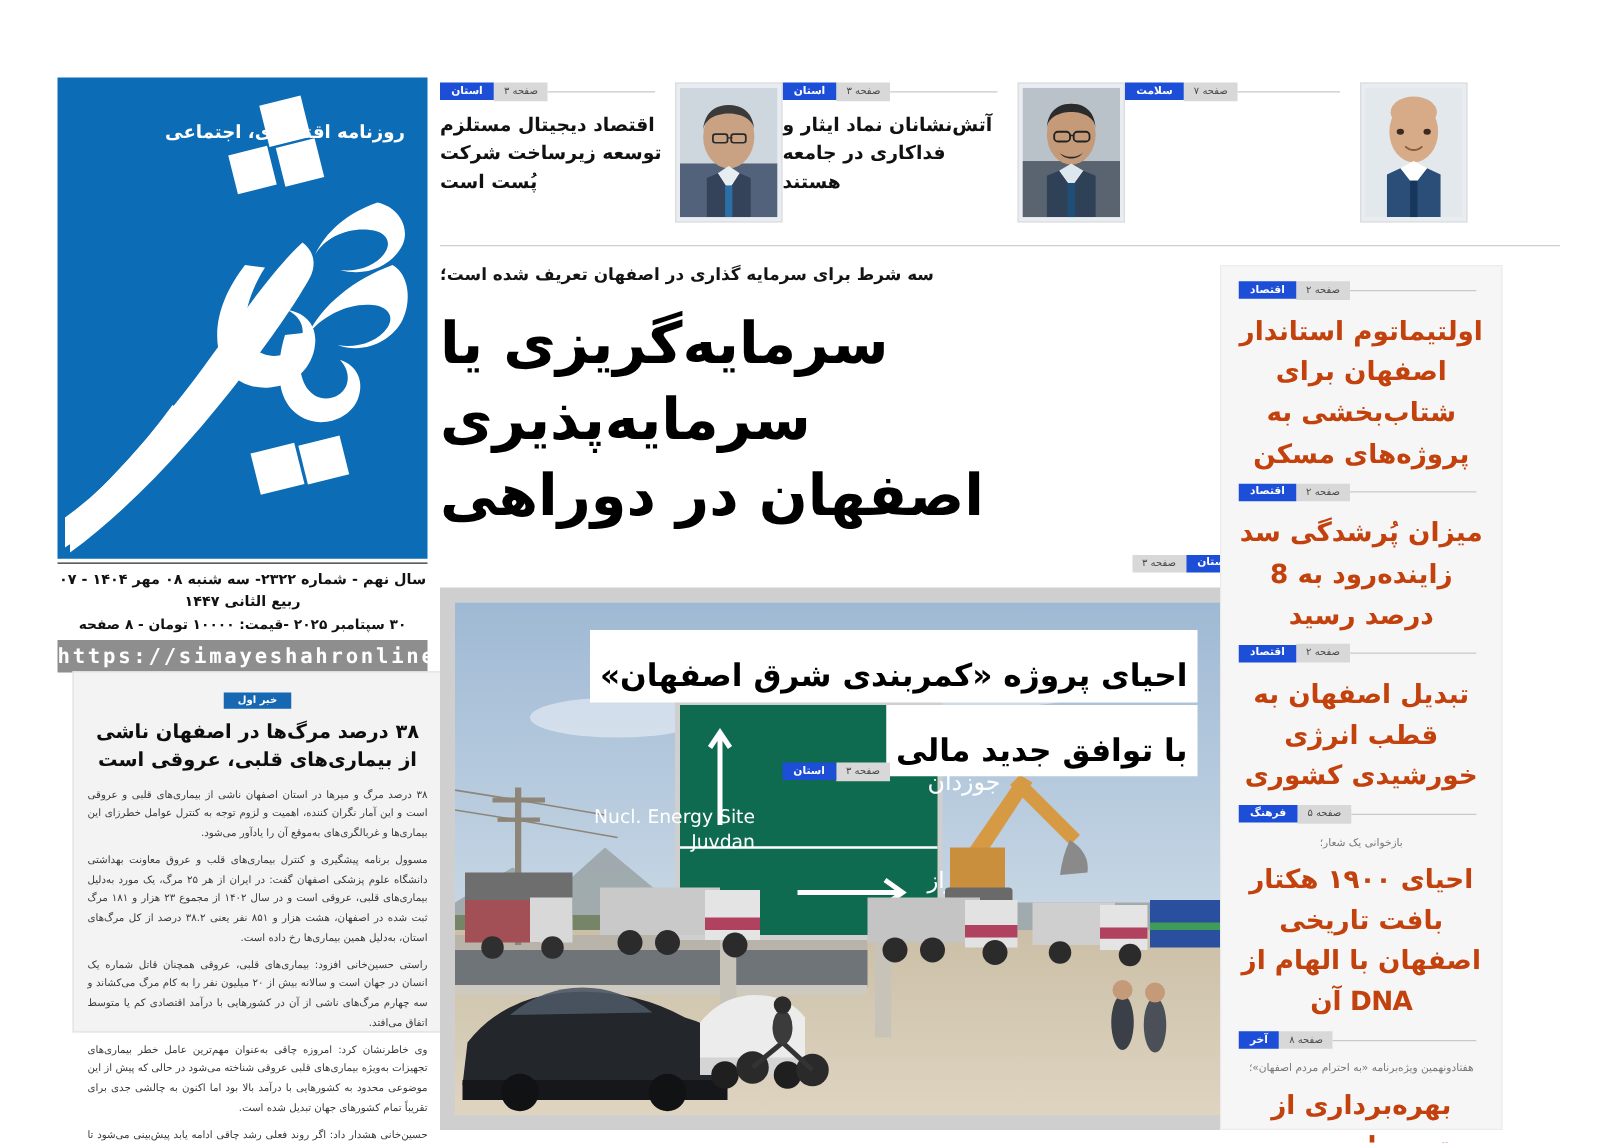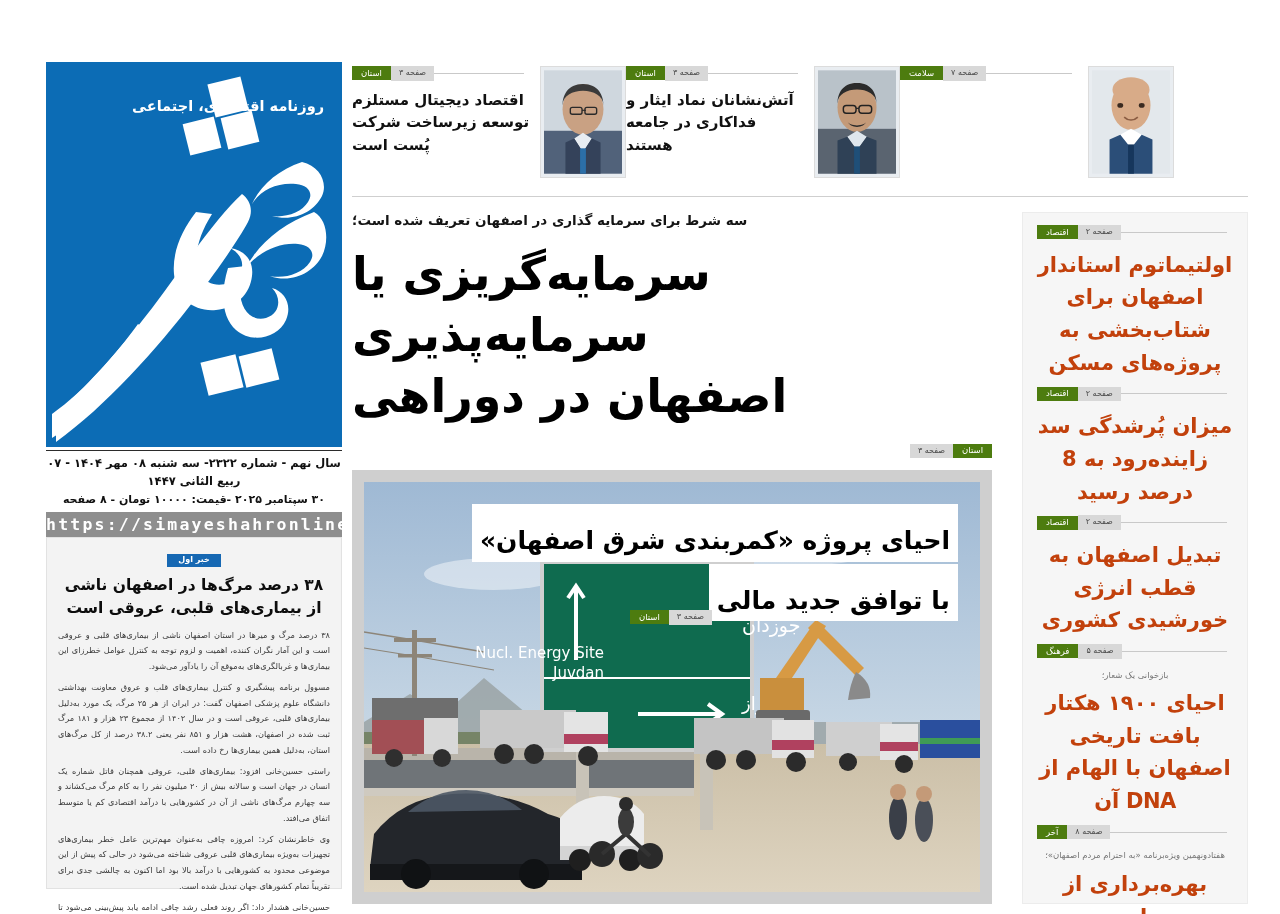--- a/index.html
+++ b/index.html
@@ -22,24 +22,24 @@
 
   
   .tagrow {
     display: flex;
     flex-direction: row-reverse;
     align-items: center;
     gap: 0;
     direction: rtl;
   }
   .tag-cat {
-    background: #4d7c0f;
+    background: #1d4ed8;
     color: #ffffff;
     font-size: 8.5px;
-    font-weight: normal;
+    font-weight: bold;
     padding: 2.5px 9px 3px;
     letter-spacing: .2px;
     line-height: 1;
     white-space: nowrap;
   }
   .tag-page {
     background: #d8d8d8;
     color: #4a4a4a;
     font-size: 8px;
     padding: 3px 8px 3.5px;
@@ -104,24 +104,24 @@
     font-size: 16.5px;
     font-weight: bold;
     letter-spacing: 2.2px;
     padding: 3px 0 4px;
     direction: ltr;
   }
 
   
   .leftcol {
     position: absolute;
-    left: 46px;
+    left: 58px;
     top: 537px;
     width: 296px;
-    height: 352px;
+    height: 289px;
     background: #f3f3f3;
     border: 1px solid #e2e2e2;
     padding: 9px 11px 10px;
   }
   .leftcol .badge-wrap { text-align: center; }
   .leftcol .badge {
     display: inline-block;
     background: #1668b3;
     color: #fff;
     font-size: 8px;
@@ -262,21 +262,21 @@
   .hero-tag {
     position: absolute;
     top: 128px;
     right: 268px;
     z-index: 5;
   }
 
   
   .rightcol {
     position: absolute;
-    left: 1022px;
+    left: 976px;
     top: 212px;
     width: 226px;
     height: 692px;
     background: #f6f6f6;
     border: 1px solid #ececec;
     padding: 12px 14px;
   }
   .r-item { margin-bottom: 4px; }
   .r-item .tagrow { margin: 7px 0 9px; }
   .r-kicker {

